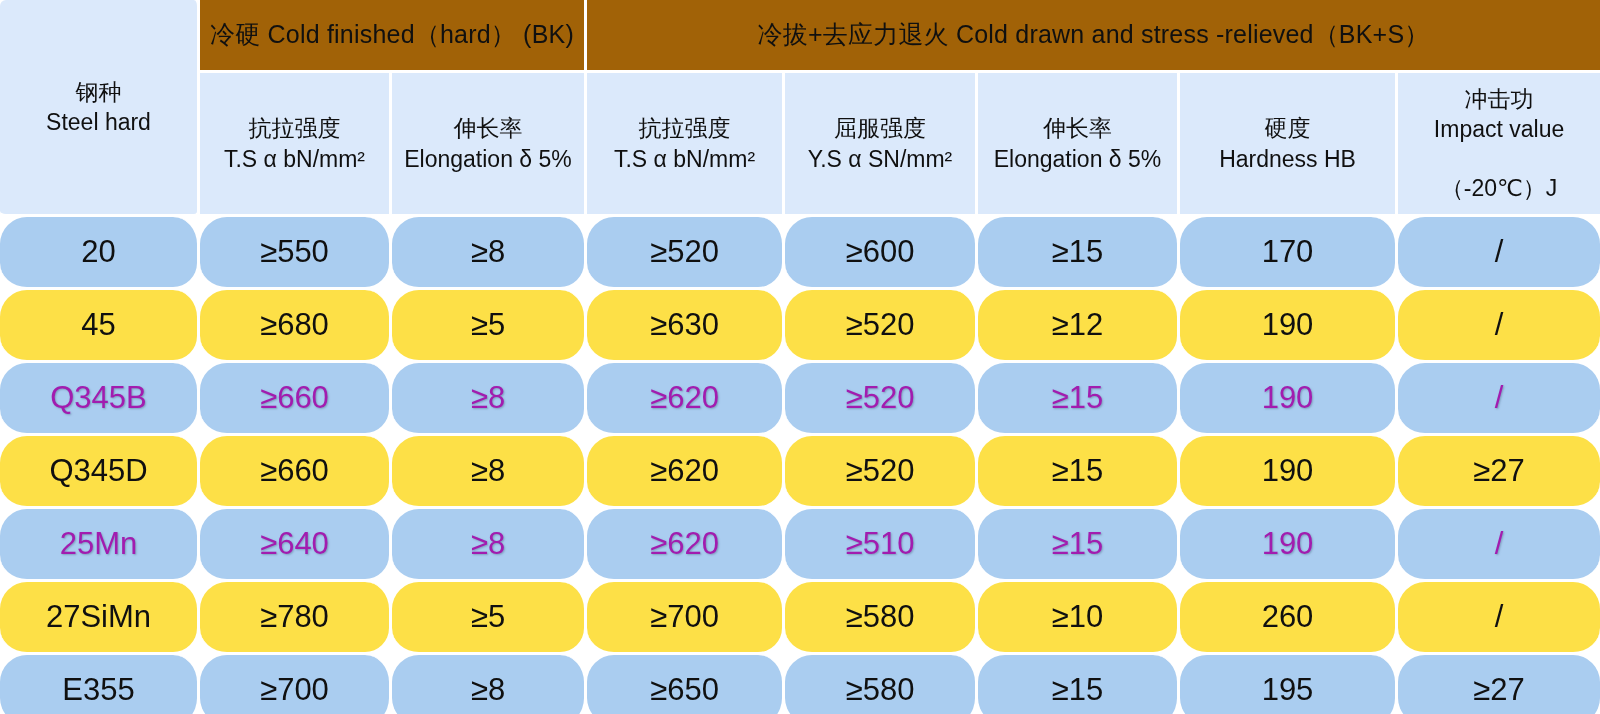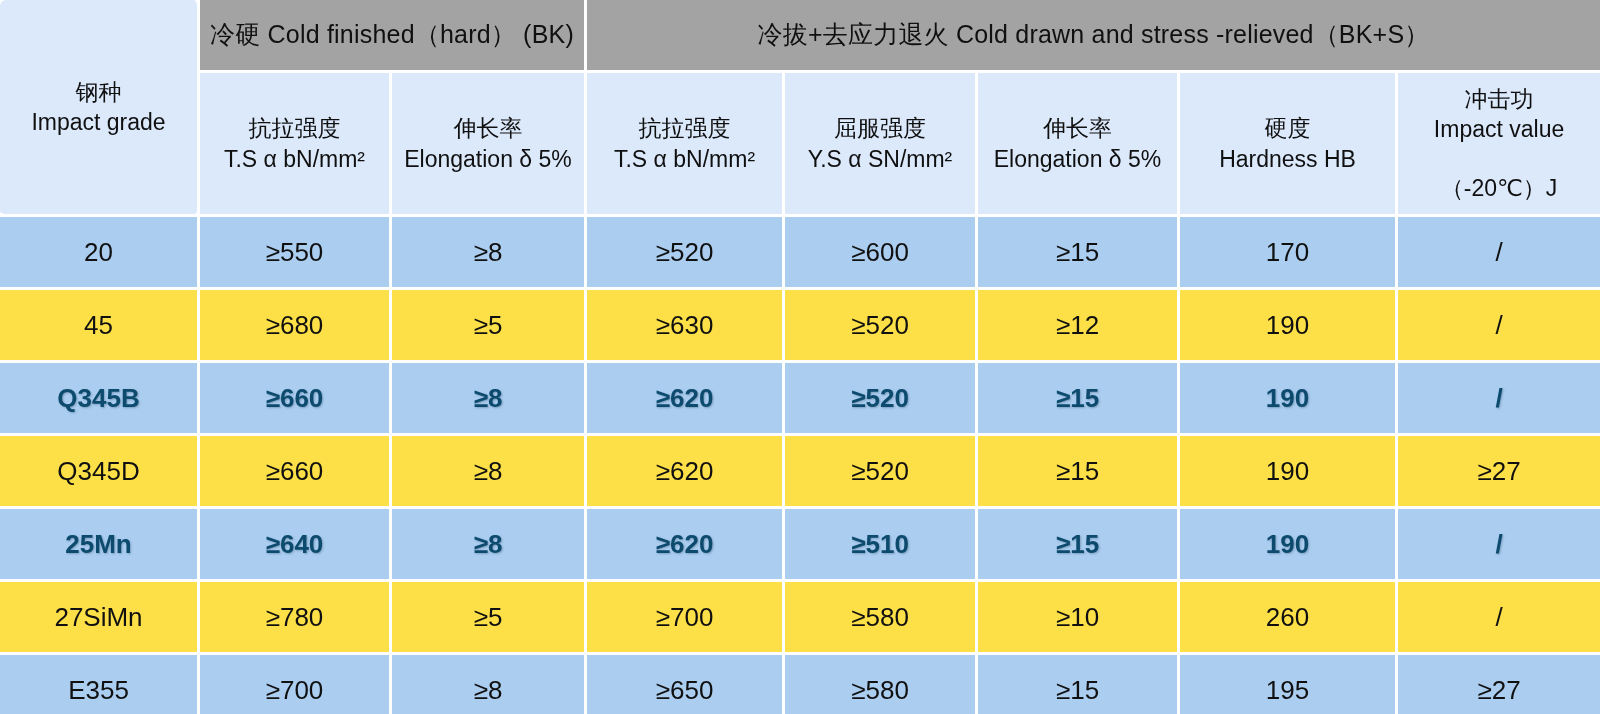--- a/index.html
+++ b/index.html
@@ -22,21 +22,21 @@
     vertical-align:middle;
     border-right:3px solid #ffffff;
     border-bottom:3px solid #ffffff;
     font-weight:normal;
     color:#101010;
   }
   .spec-table tr > *:last-child{border-right:none;}
 
   
   .grp-head{
-    background:#a3a3a3;
+    background:#a16207;
     height:70px;
     font-size:25px;
     line-height:1.25;
     color:#0d0d0d;
     letter-spacing:.2px;
   }
   .sub-head{
     background:#dbe9fb;
     height:141px;
     font-size:23px;
@@ -53,25 +53,26 @@
   }
   .sub-head .cn,.grade-head .cn{display:block;}
   .sub-head .en,.grade-head .en{display:block;}
   .sub-head .en2{display:block;margin-top:28px;}
 
   
   .row-dark td{background:#aacdf0;}
   .row-light td{background:#fde047;}
   .spec-table tbody td{
     height:70px;
-    font-size:26px;
+    font-size:31px;
+    border-radius:27px;
   }
   .row-white td{
-    color:#0c4a6e;
-    font-weight:bold;
+    color:#a21caf;
+    font-weight:normal;
     text-shadow:1px 1px 2px rgba(90,120,150,.55);
   }
   .row-last td{border-bottom:none;}
 </style>
 </head>
 <body>
 
 <table class="spec-table">
   <colgroup>
     <col style="width:200px">
@@ -80,21 +81,21 @@
     <col style="width:198px">
     <col style="width:193px">
     <col style="width:202px">
     <col style="width:218px">
     <col style="width:202px">
   </colgroup>
   <thead>
     <tr>
       <th class="grade-head" rowspan="2">
         <span class="cn">钢种</span>
-        <span class="en">Impact grade</span>
+        <span class="en">Steel hard</span>
       </th>
       <th class="grp-head" colspan="2">冷硬 Cold finished（hard）  (BK)</th>
       <th class="grp-head" colspan="5">冷拔+去应力退火 Cold drawn and stress -relieved（BK+S）</th>
     </tr>
     <tr>
       <th class="sub-head">
         <span class="cn">抗拉强度</span>
         <span class="en">T.S α bN/mm²</span>
       </th>
       <th class="sub-head">

